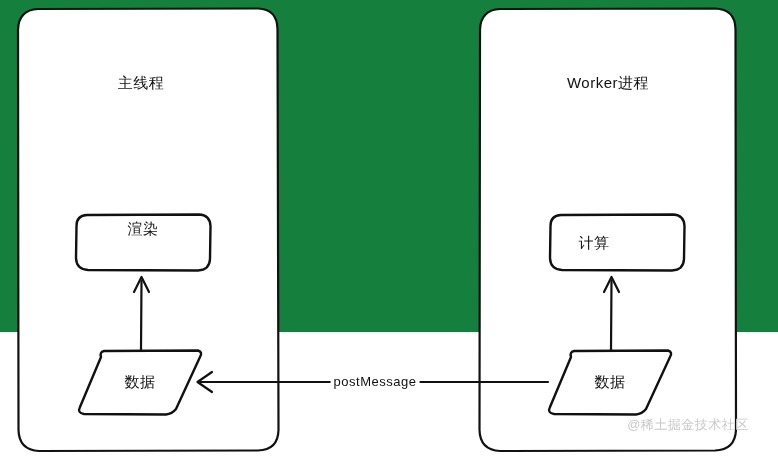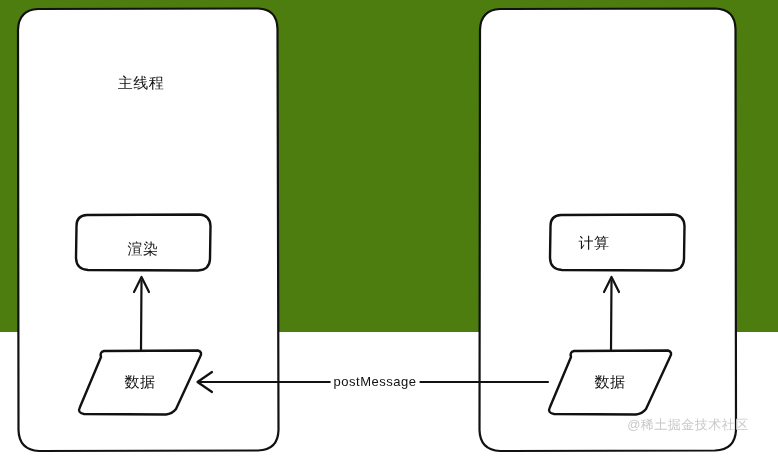--- a/index.html
+++ b/index.html
@@ -10,21 +10,21 @@
   body {
     width: 778px;
     height: 466px;
     font-family: "Liberation Sans", "DejaVu Sans", sans-serif;
     overflow: hidden;
   }
   #canvas {
     position: relative;
     width: 778px;
     height: 332px;
-    background: #4d7c0f;
+    background: #15803d;
     text-decoration: underline;
   }
   #diagram-svg {
     position: absolute;
     left: 0;
     top: 0;
     width: 778px;
     height: 466px;
   }
   .lbl {
@@ -80,22 +80,23 @@
     <path d="M 604 292 L 611.5 277 L 619 292" fill="none" stroke="#111111" stroke-width="2.2" stroke-linejoin="round" stroke-linecap="round"></path>
 
     <path d="M 87 215 L 199 214.5 Q 210 215 210.5 226 L 210 259 Q 209.5 270 198 270.5 L 88 270 Q 76.5 269.5 76 258 L 76.5 226 Q 76.5 215.5 87 215 Z" fill="#ffffff" stroke="#111111" stroke-width="2.4" stroke-linejoin="round" stroke-linecap="round"></path>
 
     <path d="M 561 215 L 673 214.5 Q 684 215 684.5 226 L 684 259 Q 683.5 270 672 270.5 L 562 270 Q 550.5 269.5 550 258 L 550.5 226 Q 550.5 215.5 561 215 Z" fill="#ffffff" stroke="#111111" stroke-width="2.4" stroke-linejoin="round" stroke-linecap="round"></path>
 
   </svg>
 
   <div class="lbl lbl-container-title" style="left:141px; top:83px;">主线程</div>
 
+  <div class="lbl lbl-container-title" style="left:608px; top:83px;">Worker进程</div>
 
-  <div class="lbl lbl-node" style="left:143px; top:249px;">渲染</div>
+  <div class="lbl lbl-node" style="left:143px; top:229px;">渲染</div>
 
   <div class="lbl lbl-node" style="left:594px; top:243px;">计算</div>
 
   <div class="lbl lbl-node" style="left:140px; top:382px;">数据</div>
 
   <div class="lbl lbl-node" style="left:610px; top:382px;">数据</div>
 
   <div class="lbl lbl-edge" style="left:375px; top:381px;">postMessage</div>
 
   <div class="watermark" style="left:688px; top:425px;">@稀土掘金技术社区</div>

